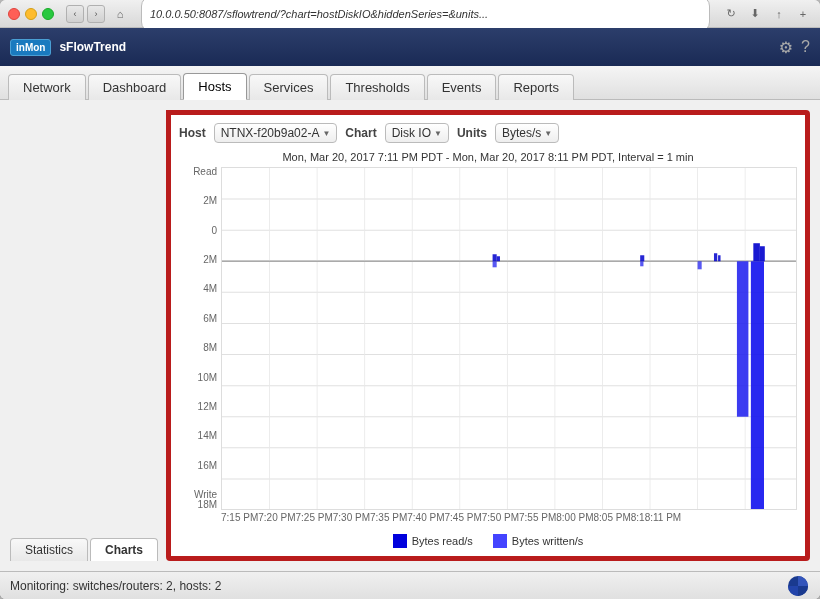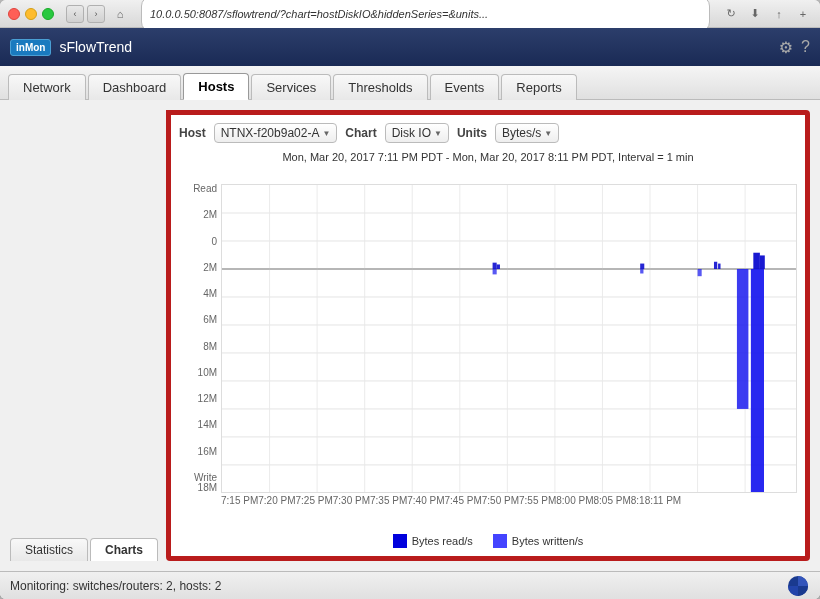--- a/index.html
+++ b/index.html
@@ -121,22 +121,22 @@
       color: white;
       font-size: 10px;
       font-weight: bold;
       padding: 2px 5px;
       border-radius: 3px;
       border: 1px solid #4a9fd4;
     }
 
     .app-title {
       color: white;
-      font-size: 14px;
-      font-weight: normal;
+      font-size: 12px;
+      font-weight: bold;
     }
 
     .app-header-spacer { flex: 1; }
 
     .header-icon {
       color: #aaa;
       font-size: 16px;
       cursor: pointer;
     }
 
@@ -161,21 +161,21 @@
       color: #333;
       cursor: pointer;
       position: relative;
       top: 1px;
     }
 
     .nav-tab.active {
       background: white;
       border-color: #999;
       border-bottom: 1px solid white;
-      font-weight: 700;
+      font-weight: 400;
       color: #000;
       z-index: 1;
     }
 
     
     .page-content {
       background: #f0f0f0;
       flex: 1;
       padding: 10px;
       display: flex;
@@ -251,21 +251,20 @@
       font-size: 8px;
       color: #666;
     }
 
     
     .chart-area {
       flex: 1;
       display: flex;
       flex-direction: column;
       overflow: hidden;
-      gap: 17px;
     }
 
     .chart-title {
       text-align: center;
       font-size: 11px;
       color: #333;
       margin-bottom: 4px;
       flex-shrink: 0;
     }
 

